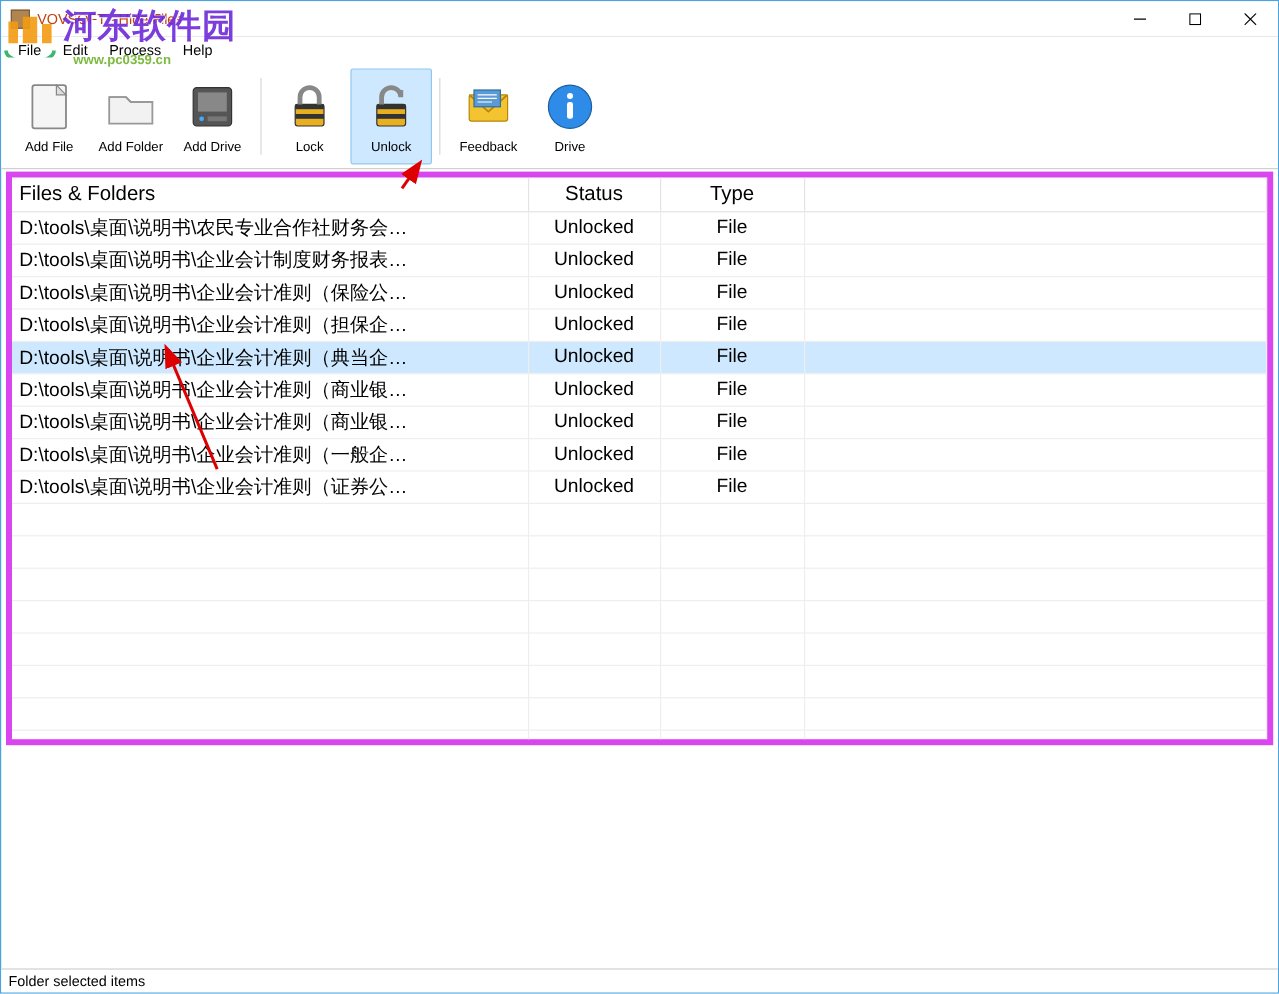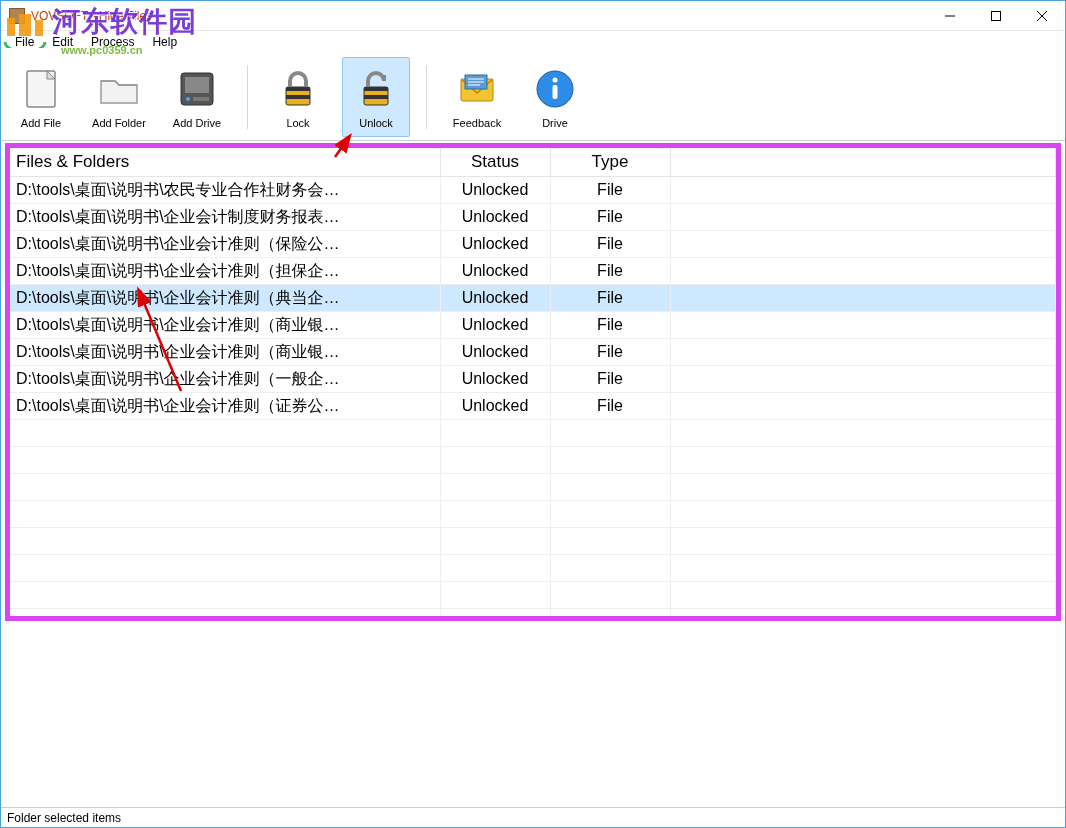--- a/index.html
+++ b/index.html
@@ -71,21 +71,21 @@
       font-size: 12px;
       color: #000;
       cursor: default;
     }
 
     .toolbar {
       height: 88px;
       display: flex;
       align-items: center;
       padding: 4px 6px;
-      gap: 10px;
+      gap: 0;
       border-bottom: 1px solid #d0d0d0;
       background: #fff;
     }
     .tool-btn {
       width: 68px;
       height: 80px;
       display: flex;
       flex-direction: column;
       align-items: center;
       justify-content: center;

